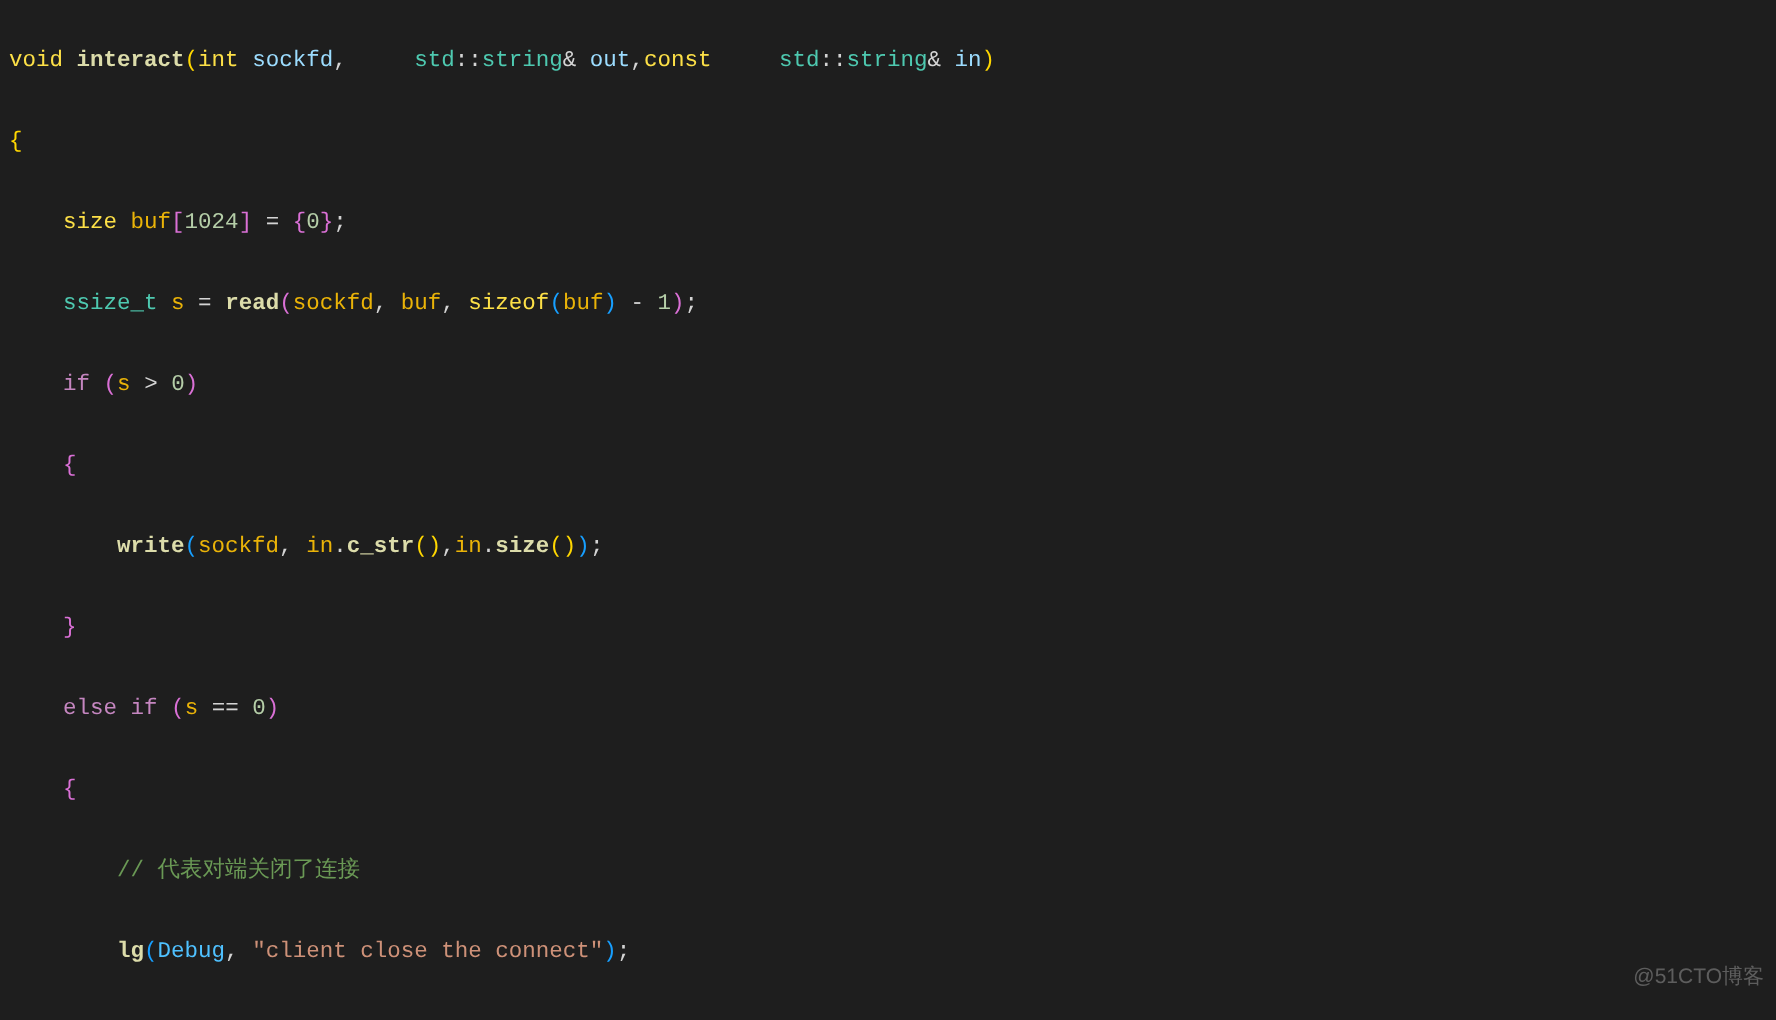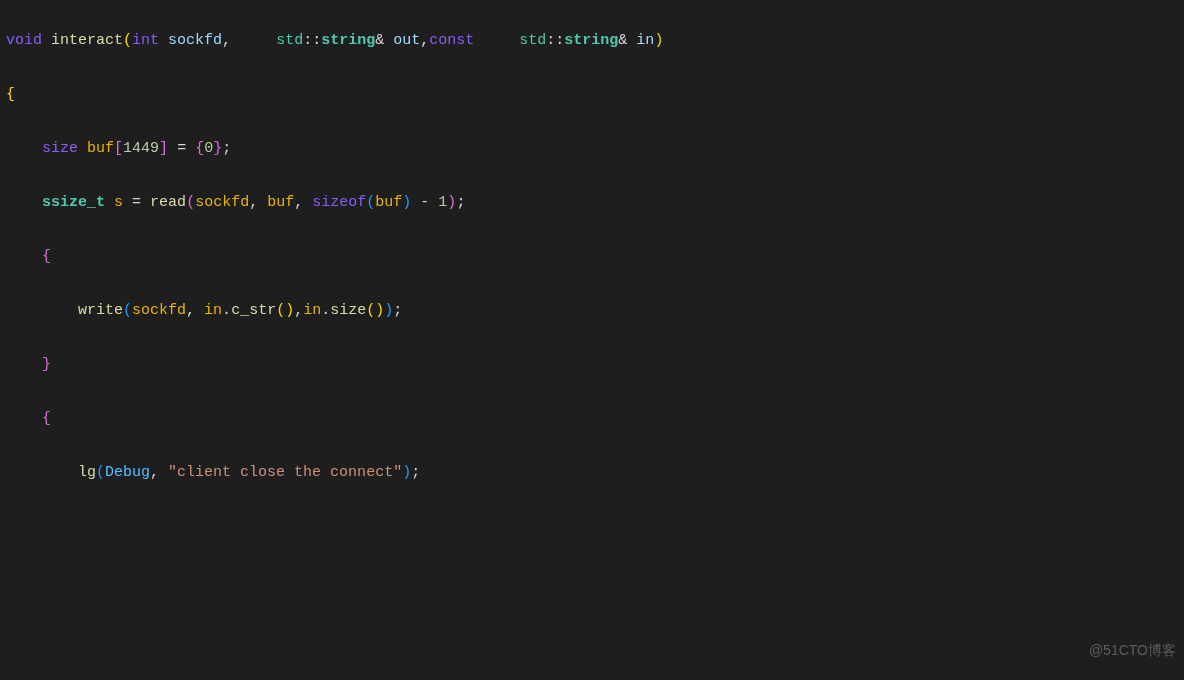--- a/index.html
+++ b/index.html
@@ -23,24 +23,24 @@
     display: block;
     height: 27px;
     line-height: 27px;
   }
   
   .br-yellow { color: #ffd700; }
   .br-purple { color: #da70d6; }
   .br-blue   { color: #179fff; }
   
   
-  .kw-type    { color: #8b5cf6; } 
+  .kw-type    { color: #fde047; } 
   .kw-ctrl    { color: #c586c0; } 
-  .fn         { color: #dcdcaa; } 
-  .cls        { color: #4ec9b0; font-weight: bold; } 
+  .fn         { color: #dcdcaa; font-weight: bold; } 
+  .cls        { color: #4ec9b0; } 
   .var        { color: #eab308; } 
   .param      { color: #9cdcfe; }
   .str        { color: #ce9178; } 
   .num        { color: #b5cea8; } 
   .op         { color: #d4d4d4; } 
   .comment    { color: #6a9955; }
   .ns         { color: #4ec9b0; margin-left: 36px; }
   .enum       { color: #4fc1ff; } 
   .scope      { color: #d4d4d4; }
   
@@ -53,26 +53,29 @@
     font-family: sans-serif;
     opacity: 0.6;
   }
 </style>
 </head>
 <body>
 
 <div class="code-container">
 <span class="line"><span class="kw-type">void</span> <span class="fn">interact</span><span class="br-yellow">(</span><span class="kw-type">int</span> <span class="param">sockfd</span><span class="op">,</span> <span class="ns">std</span><span class="scope">::</span><span class="cls">string</span><span class="op">&amp;</span> <span class="param">out</span><span class="op">,</span><span class="kw-type">const</span> <span class="ns">std</span><span class="scope">::</span><span class="cls">string</span><span class="op">&amp;</span> <span class="param">in</span><span class="br-yellow">)</span></span>
 <span class="line"><span class="br-yellow">{</span></span>
-<span class="line">    <span class="kw-type">size</span> <span class="var">buf</span><span class="br-purple">[</span><span class="num">1449</span><span class="br-purple">]</span> <span class="op">=</span> <span class="br-purple">{</span><span class="num">0</span><span class="br-purple">}</span><span class="op">;</span></span>
+<span class="line">    <span class="kw-type">size</span> <span class="var">buf</span><span class="br-purple">[</span><span class="num">1024</span><span class="br-purple">]</span> <span class="op">=</span> <span class="br-purple">{</span><span class="num">0</span><span class="br-purple">}</span><span class="op">;</span></span>
 <span class="line">    <span class="cls">ssize_t</span> <span class="var">s</span> <span class="op">=</span> <span class="fn">read</span><span class="br-purple">(</span><span class="var">sockfd</span><span class="op">,</span> <span class="var">buf</span><span class="op">,</span> <span class="kw-type">sizeof</span><span class="br-blue">(</span><span class="var">buf</span><span class="br-blue">)</span> <span class="op">-</span> <span class="num">1</span><span class="br-purple">)</span><span class="op">;</span></span>
+<span class="line">    <span class="kw-ctrl">if</span> <span class="br-purple">(</span><span class="var">s</span> <span class="op">&gt;</span> <span class="num">0</span><span class="br-purple">)</span></span>
 <span class="line">    <span class="br-purple">{</span></span>
 <span class="line">        <span class="fn">write</span><span class="br-blue">(</span><span class="var">sockfd</span><span class="op">,</span> <span class="var">in</span><span class="op">.</span><span class="fn">c_str</span><span class="br-yellow">()</span><span class="op">,</span><span class="var">in</span><span class="op">.</span><span class="fn">size</span><span class="br-yellow">()</span><span class="br-blue">)</span><span class="op">;</span></span>
 <span class="line">    <span class="br-purple">}</span></span>
+<span class="line">    <span class="kw-ctrl">else</span> <span class="kw-ctrl">if</span> <span class="br-purple">(</span><span class="var">s</span> <span class="op">==</span> <span class="num">0</span><span class="br-purple">)</span></span>
 <span class="line">    <span class="br-purple">{</span></span>
+<span class="line">        <span class="comment">// 代表对端关闭了连接</span></span>
 <span class="line">        <span class="fn">lg</span><span class="br-blue">(</span><span class="enum">Debug</span><span class="op">,</span> <span class="str">"client close the connect"</span><span class="br-blue">)</span><span class="op">;</span></span>
 <span class="line">    </span>
 
 
 
 
 
 
 
 

